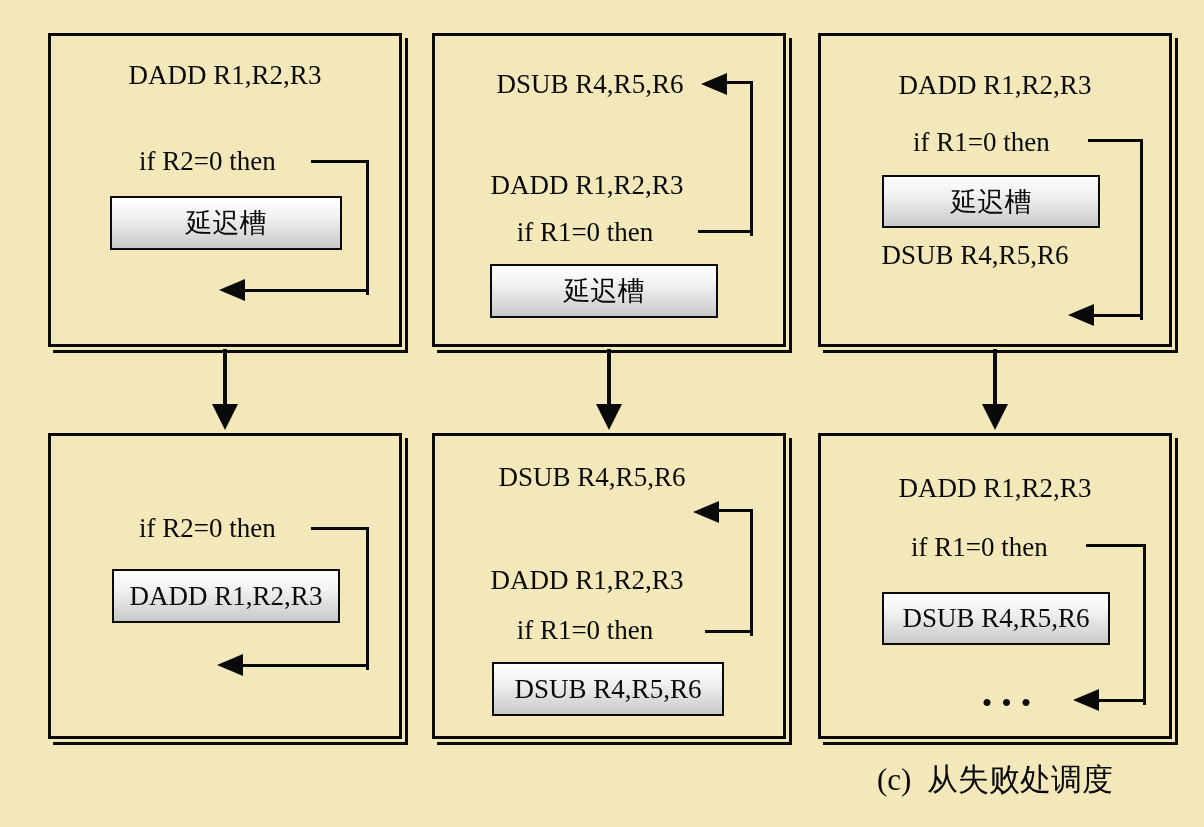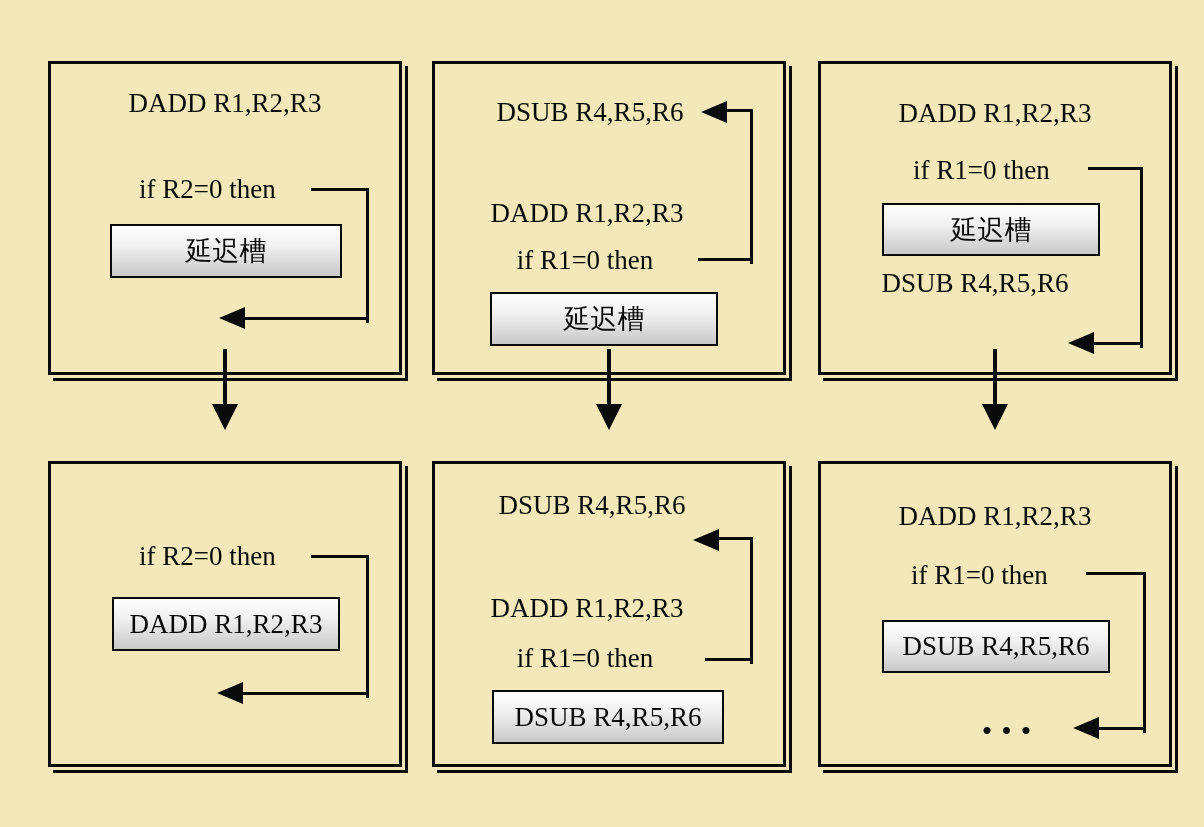--- a/index.html
+++ b/index.html
@@ -8,21 +8,21 @@
   }
   html,body{margin:0;padding:0;background:var(--bg);}
   .canvas{
     position:relative;width:1204px;height:827px;background:var(--bg);
     font-family:"Liberation Serif","DejaVu Serif",serif;color:var(--line);
     overflow:hidden;
   }
   
   .panel{
     position:absolute;width:354px;border:3px solid var(--line);
-    box-sizing:border-box;background:var(--bg);margin-top:28px;
+    box-sizing:border-box;background:var(--bg);
   }
   .panel.top{height:314px;}
   .panel.bottom{height:306px;}
   .panel::after{ 
     content:"";position:absolute;top:2px;left:2px;right:-9px;bottom:-9px;
     border-right:3px solid var(--line);border-bottom:3px solid var(--line);
     pointer-events:none;
   }
   
   .txt{position:absolute;font-size:27px;line-height:27px;white-space:nowrap;}
@@ -128,14 +128,15 @@
     <div class="txt" style="left:90px;top:98px;">if R1=0 then</div>
     <div class="elb" style="left:265px;top:108px;width:57px;height:158px;"></div>
     <div class="hl" style="left:277px;top:263px;width:45px;"></div>
     <div class="ah-left" style="left:252px;top:253px;"></div>
     <div class="slot" style="left:61px;top:156px;width:228px;height:53px;">
       <span>DSUB R4,R5,R6</span>
     </div>
     <div class="dots" style="left:145px;top:252px;width:90px;">•••</div>
   </div>
 
+  <div class="caption" style="left:818px;top:763px;">(c) 从失败处调度</div>
 
 </div>
 
 </body></html>

